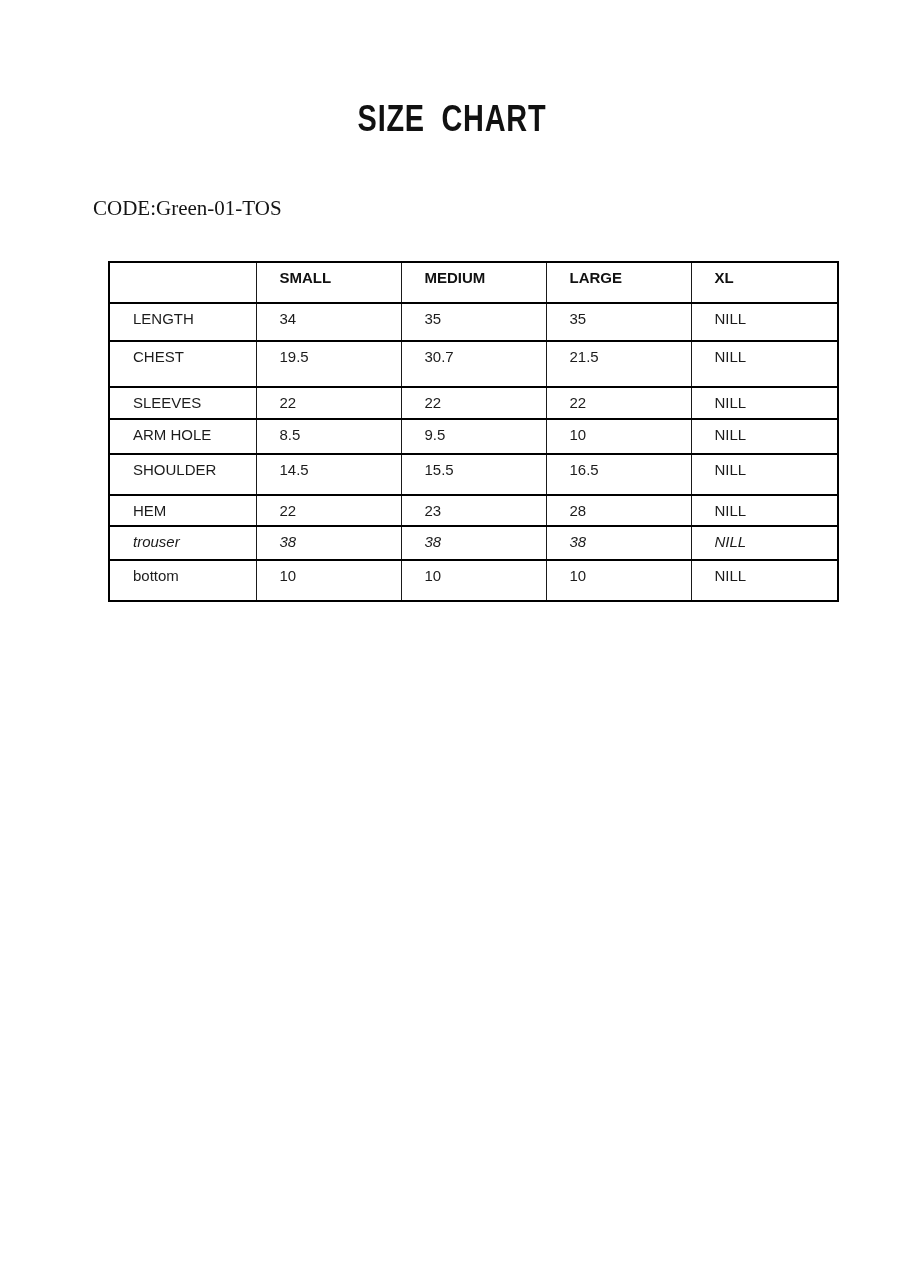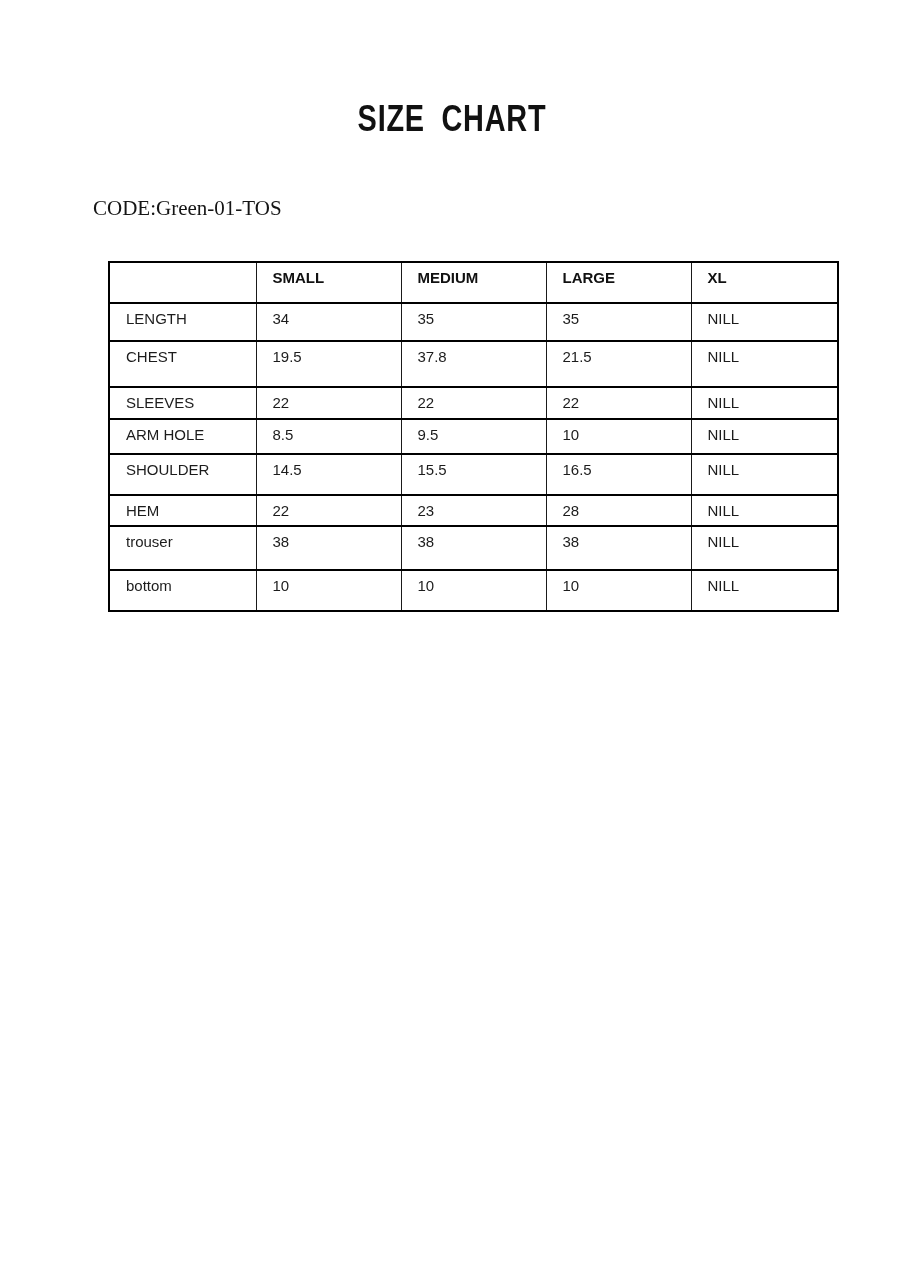--- a/index.html
+++ b/index.html
@@ -45,40 +45,40 @@
     border-collapse: collapse;
     table-layout: fixed;
     border: 2px solid #000000;
     background: #ffffff;
   }
   table.size-table td, table.size-table th {
     border-top: 2px solid #000000;
     border-left: 1px solid #1a1a1a;
     vertical-align: top;
     text-align: left;
-    padding: 6px 4px 4px 16px;
+    padding: 6px 4px 4px 23px;
     font-size: 15px;
     font-family: "Liberation Sans", sans-serif;
     color: #1c1c1c;
     overflow: hidden;
     white-space: nowrap;
   }
   table.size-table thead th {
     font-weight: 700;
     color: #111111;
     height: 41px;
   }
   
   tbody tr:nth-child(1) td { height: 38px; }
   tbody tr:nth-child(2) td { height: 46px; }
   tbody tr:nth-child(3) td { height: 32px; }
   tbody tr:nth-child(4) td { height: 35px; }
   tbody tr:nth-child(5) td { height: 41px; }
   tbody tr:nth-child(6) td { height: 31px; }
-  tbody tr:nth-child(7) td { height: 44px; }
+  tbody tr:nth-child(7) td { height: 34px; font-style: italic; }
   tbody tr:nth-child(8) td { height: 41px; }
 </style>
 </head>
 <body>
 
 <div class="doc-title">
   <span>SIZE CHART</span>
 </div>
 
 <div class="code-line">CODE:Green-01-TOS</div>
@@ -104,21 +104,21 @@
       <tr>
         <td>LENGTH</td>
         <td>34</td>
         <td>35</td>
         <td>35</td>
         <td>NILL</td>
       </tr>
       <tr>
         <td>CHEST</td>
         <td>19.5</td>
-        <td>37.8</td>
+        <td>30.7</td>
         <td>21.5</td>
         <td>NILL</td>
       </tr>
       <tr>
         <td>SLEEVES</td>
         <td>22</td>
         <td>22</td>
         <td>22</td>
         <td>NILL</td>
       </tr>

